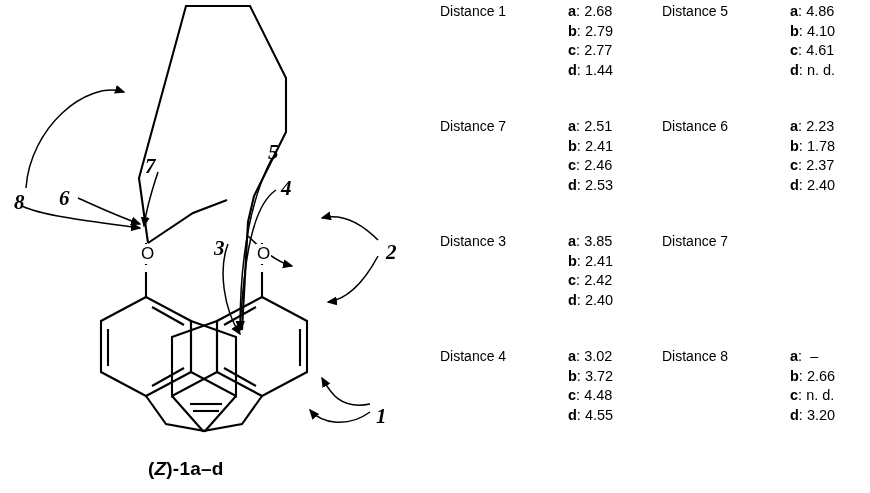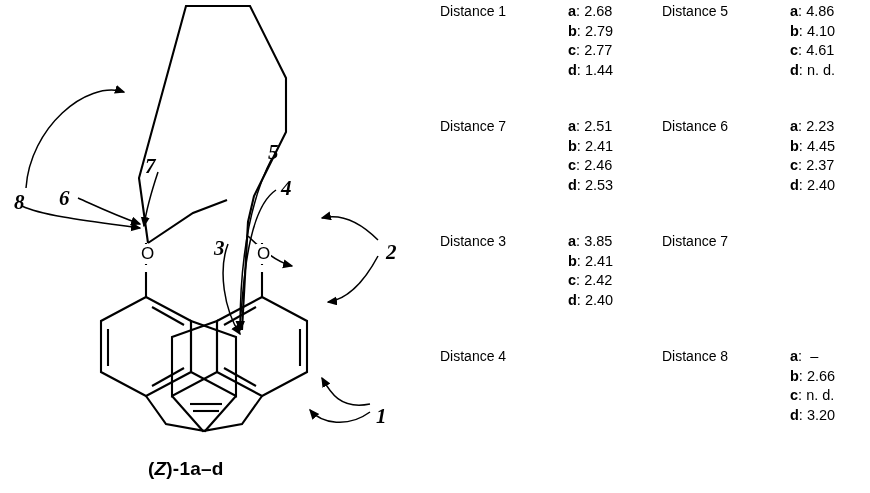--- a/index.html
+++ b/index.html
@@ -240,21 +240,21 @@
           <div><b>a</b>: <span>2.51</span></div>
           <div><b>b</b>: <span>2.41</span></div>
           <div><b>c</b>: <span>2.46</span></div>
           <div><b>d</b>: <span>2.53</span></div>
         </div>
       </div>
       <div class="dist-block col-right">
         <div class="dist-title">Distance 6</div>
         <div class="dist-values">
           <div><b>a</b>: <span>2.23</span></div>
-          <div><b>b</b>: <span>4.45</span></div>
+          <div><b>b</b>: <span>1.78</span></div>
           <div><b>c</b>: <span>2.37</span></div>
           <div><b>d</b>: <span>2.40</span></div>
         </div>
       </div>
     </div>
 
     <div class="dist-row" style="top:232px;">
       <div class="dist-block col-left">
         <div class="dist-title">Distance 3</div>
         <div class="dist-values">
@@ -265,20 +265,26 @@
         </div>
       </div>
       <div class="dist-block col-right">
         <div class="dist-title">Distance 7</div>
       </div>
     </div>
 
     <div class="dist-row" style="top:347px;">
       <div class="dist-block col-left">
         <div class="dist-title">Distance 4</div>
+        <div class="dist-values">
+          <div><b>a</b>: <span>3.02</span></div>
+          <div><b>b</b>: <span>3.72</span></div>
+          <div><b>c</b>: <span>4.48</span></div>
+          <div><b>d</b>: <span>4.55</span></div>
+        </div>
       </div>
       <div class="dist-block col-right">
         <div class="dist-title">Distance 8</div>
         <div class="dist-values">
           <div><b>a</b>:&nbsp; <span>–</span></div>
           <div><b>b</b>: <span>2.66</span></div>
           <div><b>c</b>: <span>n. d.</span></div>
           <div><b>d</b>: <span>3.20</span></div>
         </div>
       </div>

